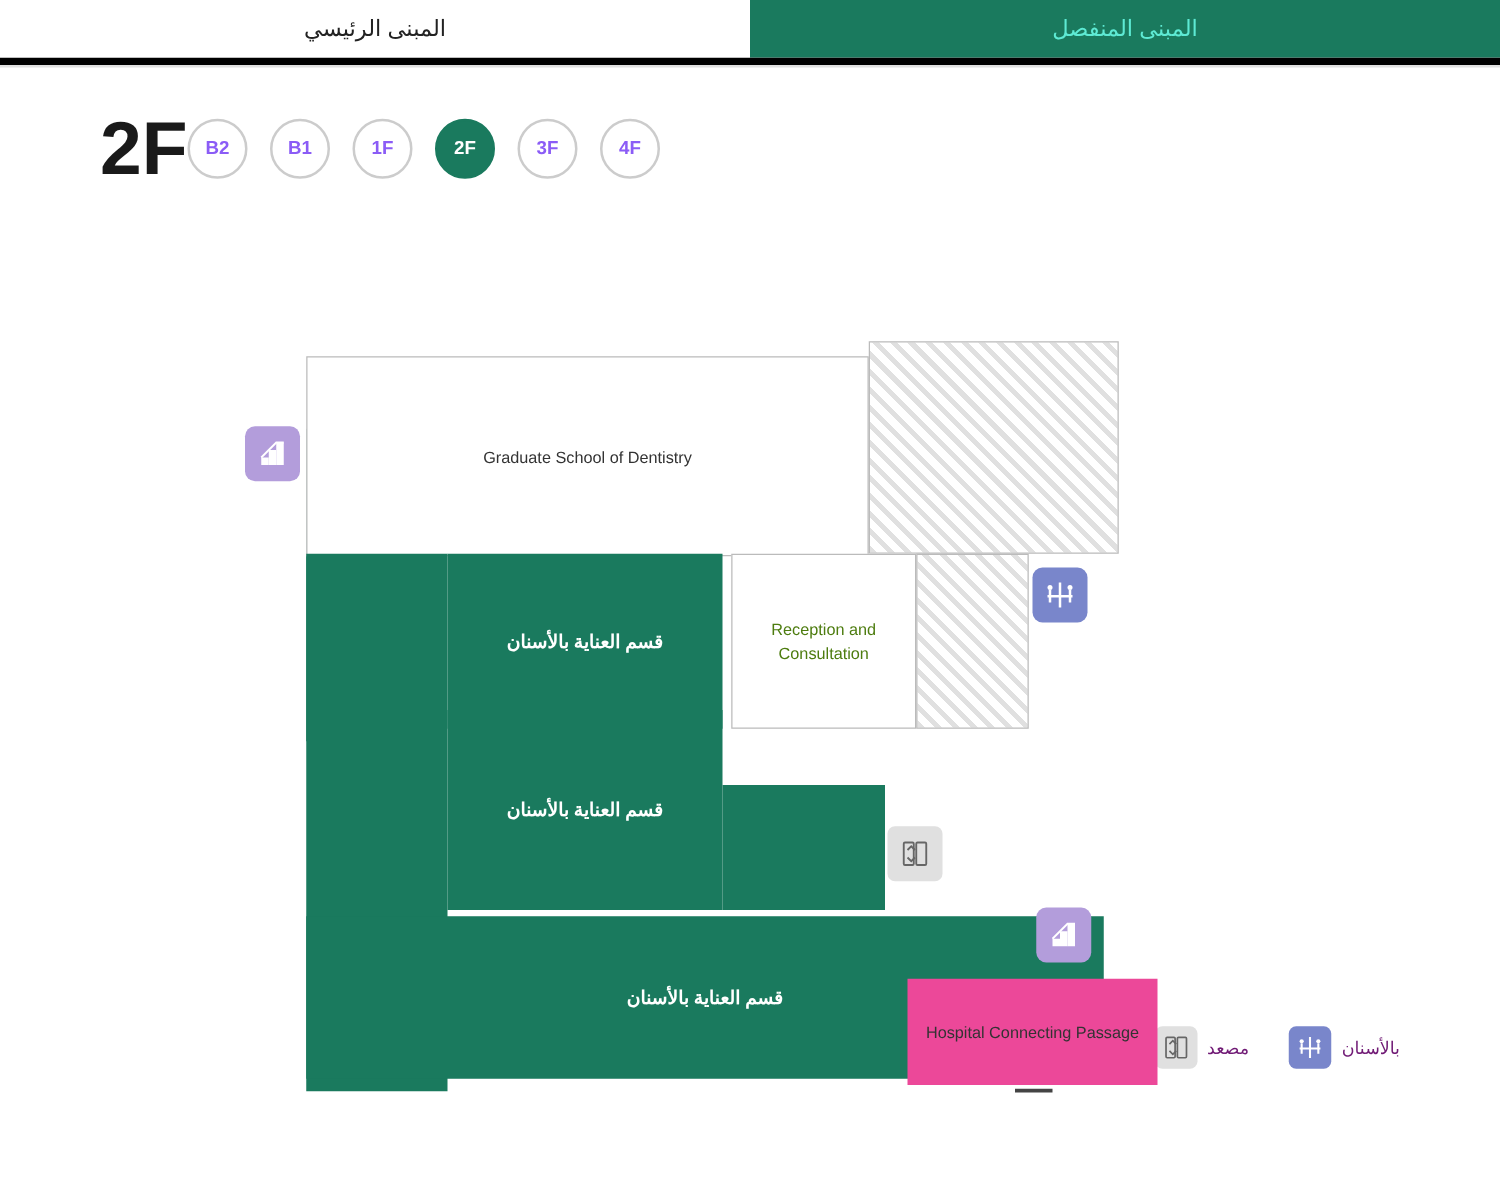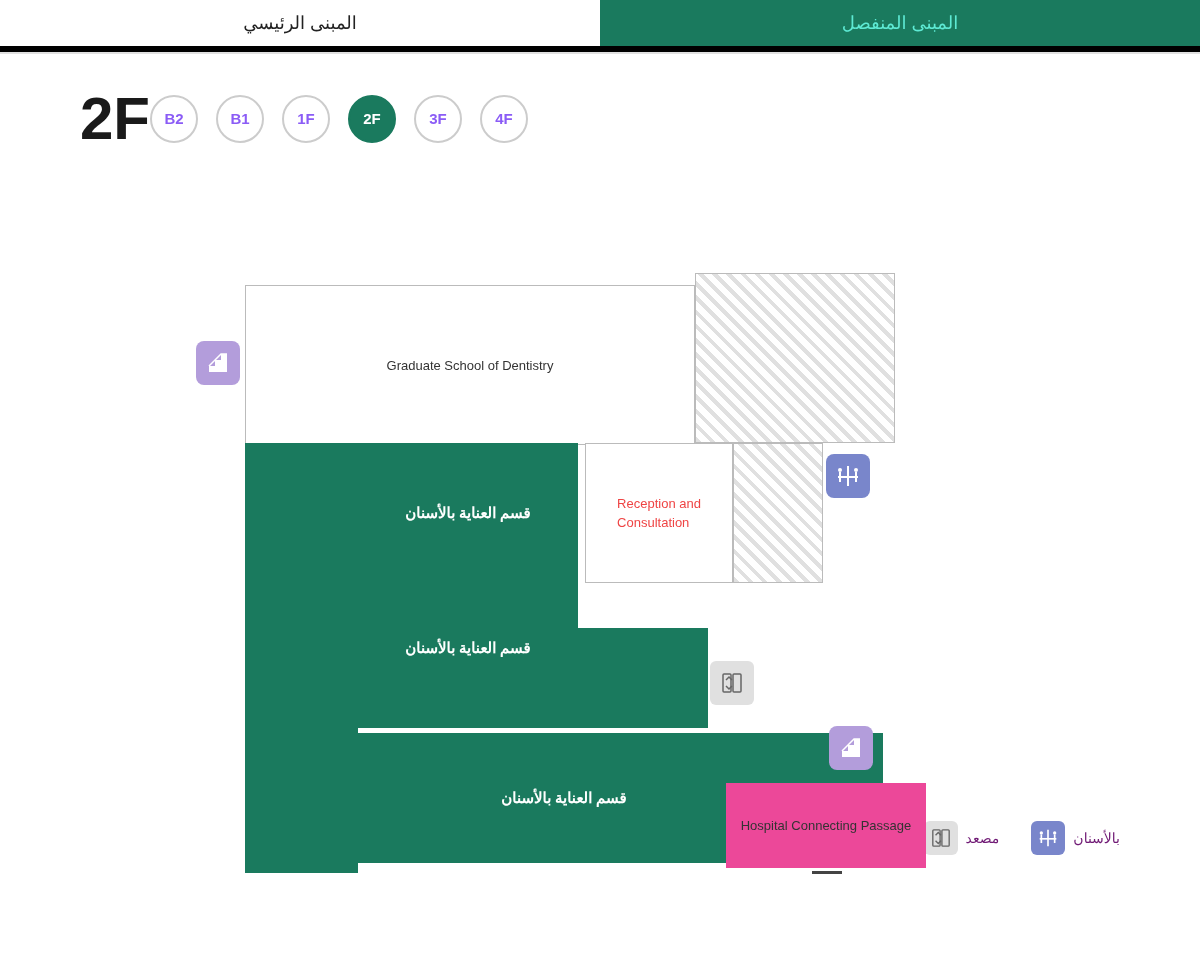--- a/index.html
+++ b/index.html
@@ -234,21 +234,21 @@
       <rect x="14" y="2" width="6" height="18" fill="white"></rect>
       <polyline points="2,14 8,8 14,2 20,2" fill="none" stroke="white" stroke-width="1.5"></polyline>
     </svg>
   </div>
 
   <div class="room room-teal" style="left:358px; top:270px; width:220px; height:140px;">
     <span>قسم العناية بالأسنان</span>
   </div>
 
   <div class="room room-reception" style="position:absolute; left:585px; top:270px; width:148px; height:140px; display:flex; align-items:center; justify-content:center;">
-    <span style="font-size:13px; color:#ef4444; text-align:left; line-height:1.5;">Reception and<br>Consultation</span>
+    <span style="font-size:13px; color:#4d7c0f; text-align:center; line-height:1.5;">Reception and<br>Consultation</span>
   </div>
 
   <div class="room-reception-right" style="position:absolute; left:733px; top:270px; width:90px; height:140px;"></div>
 
   <div class="icon-box icon-box-blue" style="left:826px; top:281px; border-radius:8px;">
     <svg width="24" height="24" viewBox="0 0 24 24">
       <line x1="12" y1="2" x2="12" y2="22" stroke="white" stroke-width="2"></line>
       <line x1="4" y1="8" x2="4" y2="18" stroke="white" stroke-width="2"></line>
       <line x1="20" y1="8" x2="20" y2="18" stroke="white" stroke-width="2"></line>
       <line x1="2" y1="13" x2="22" y2="13" stroke="white" stroke-width="2"></line>

